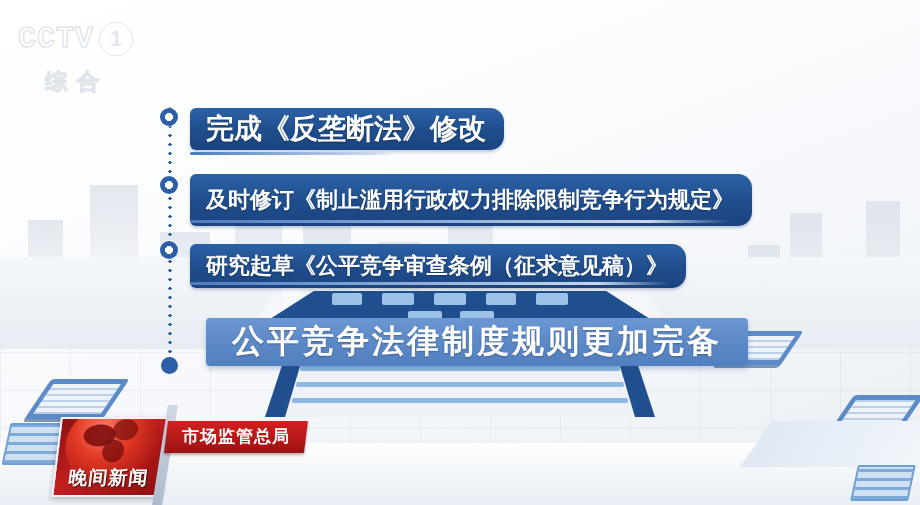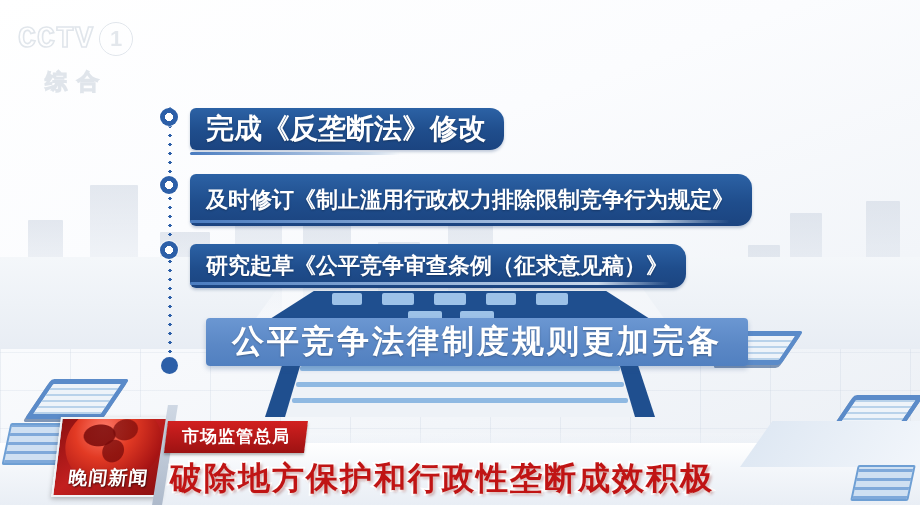--- a/index.html
+++ b/index.html
@@ -339,16 +339,15 @@
       <div class="globe"></div>
       <div class="globe-label">晚间新闻</div>
     </div>
 
     <div class="divider-slash"></div>
 
     <div class="cat-tag">
       <span>市场监管总局</span>
     </div>
 
-    <div class="headline">破除地方保护和行政性垄断成效积极</div>
   </div>
 
 </div>
 
 </body></html>

